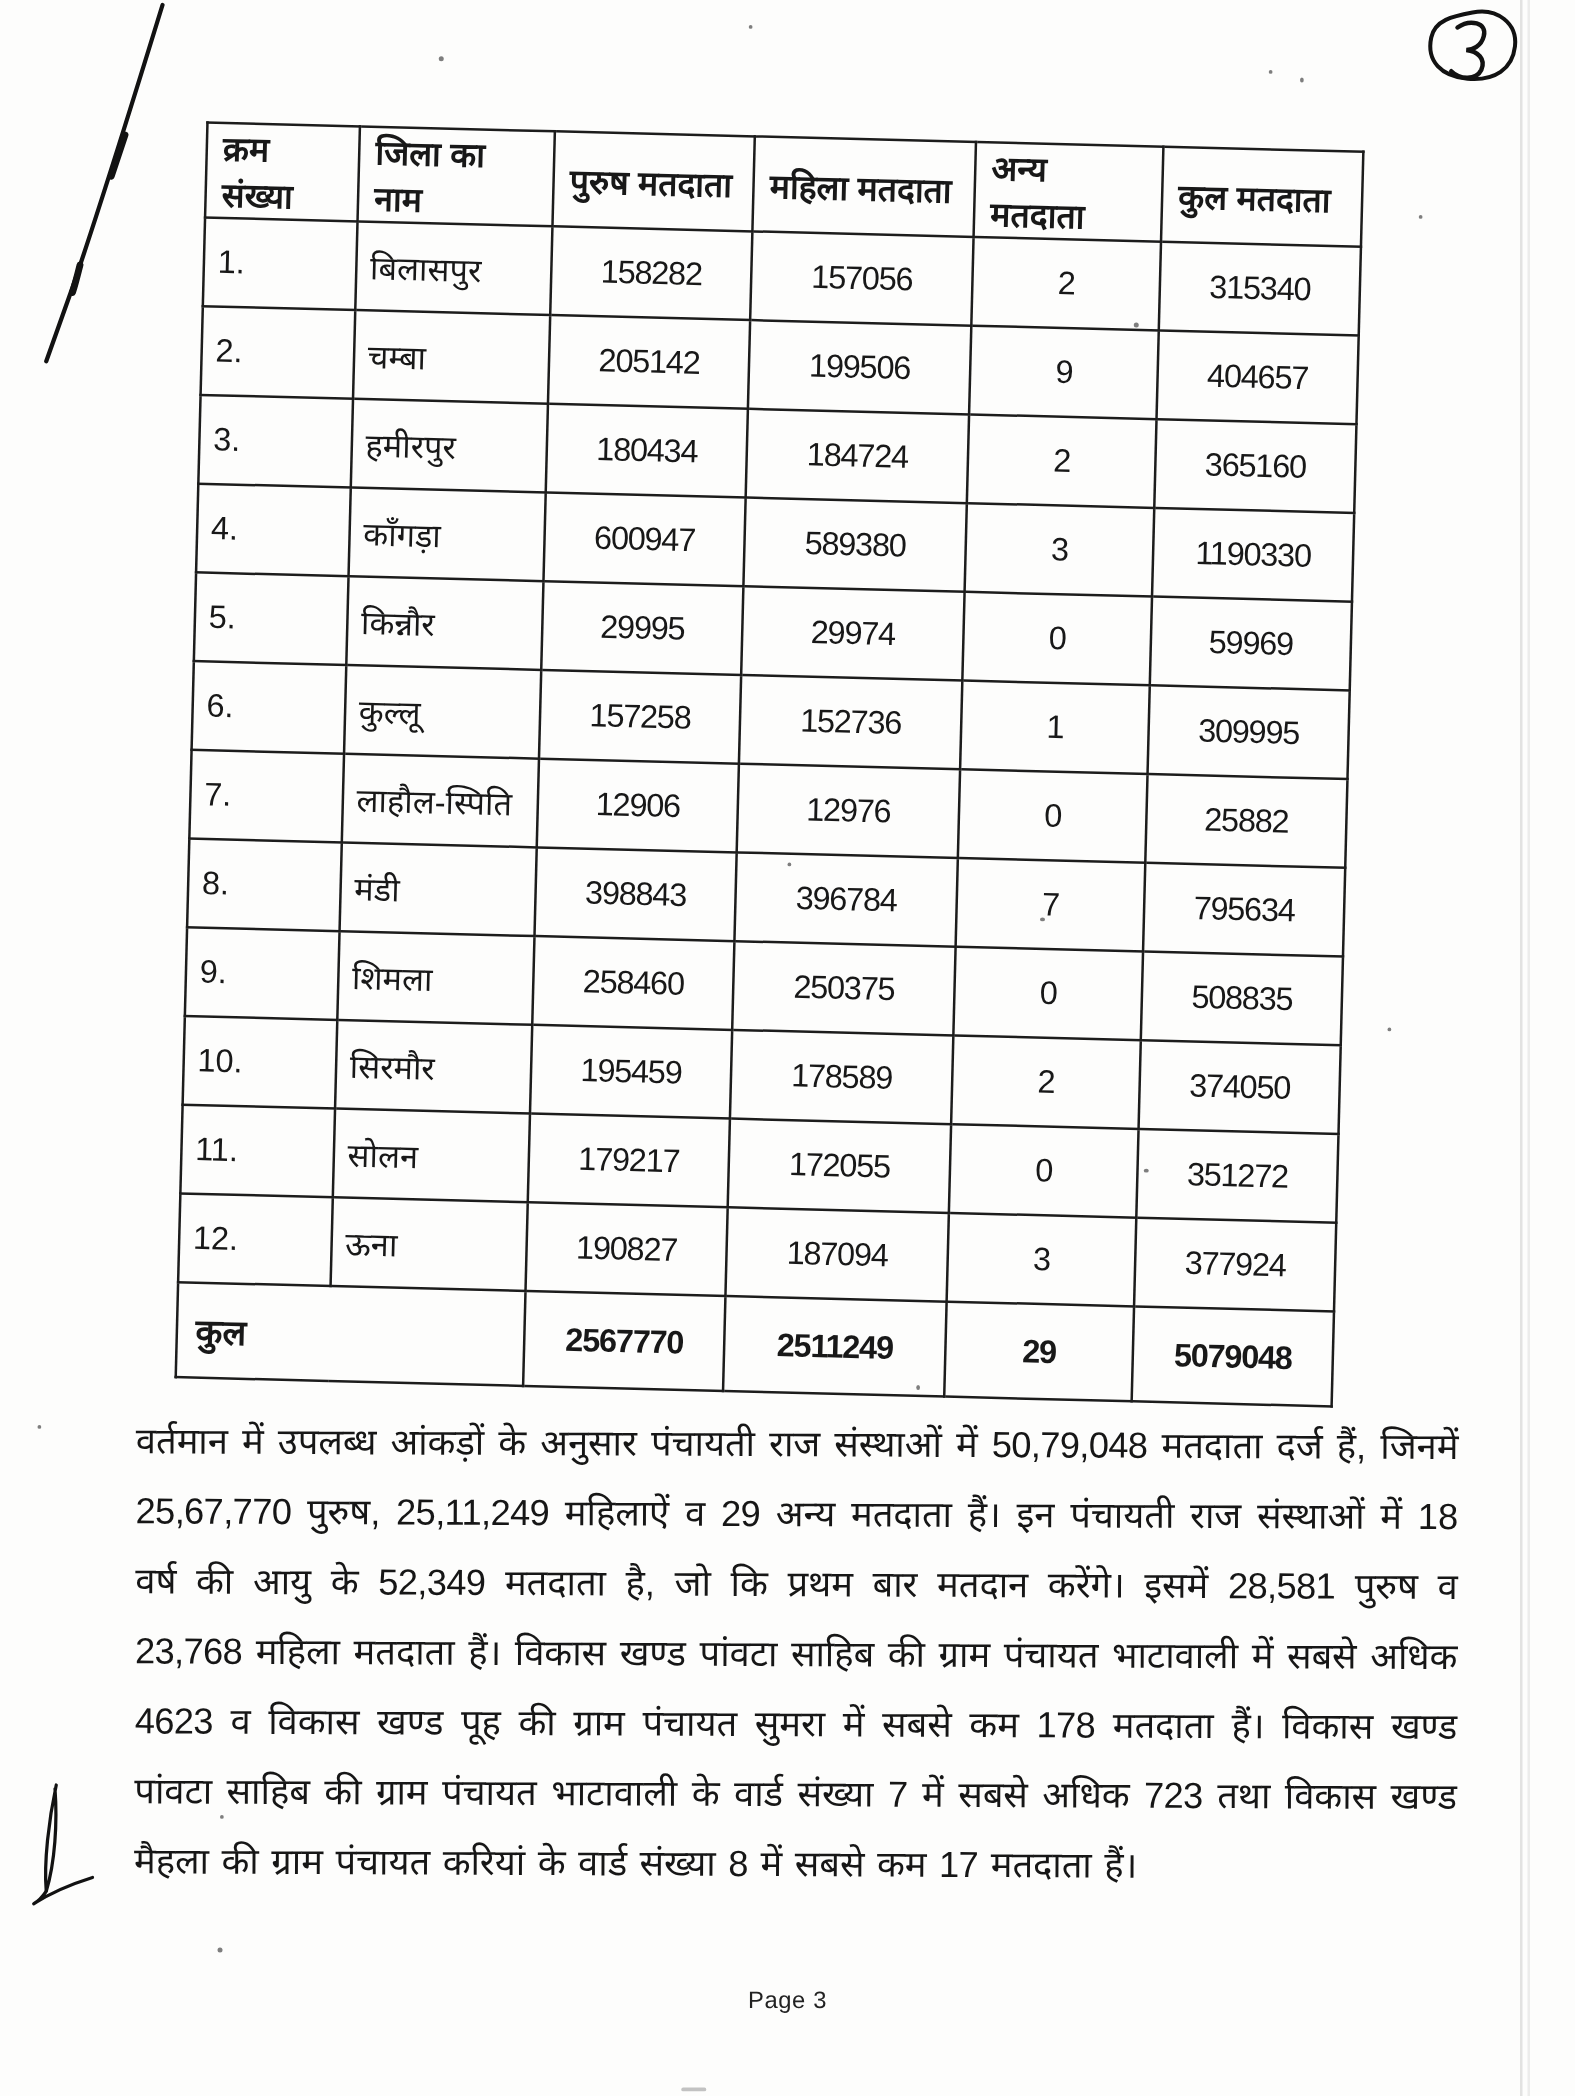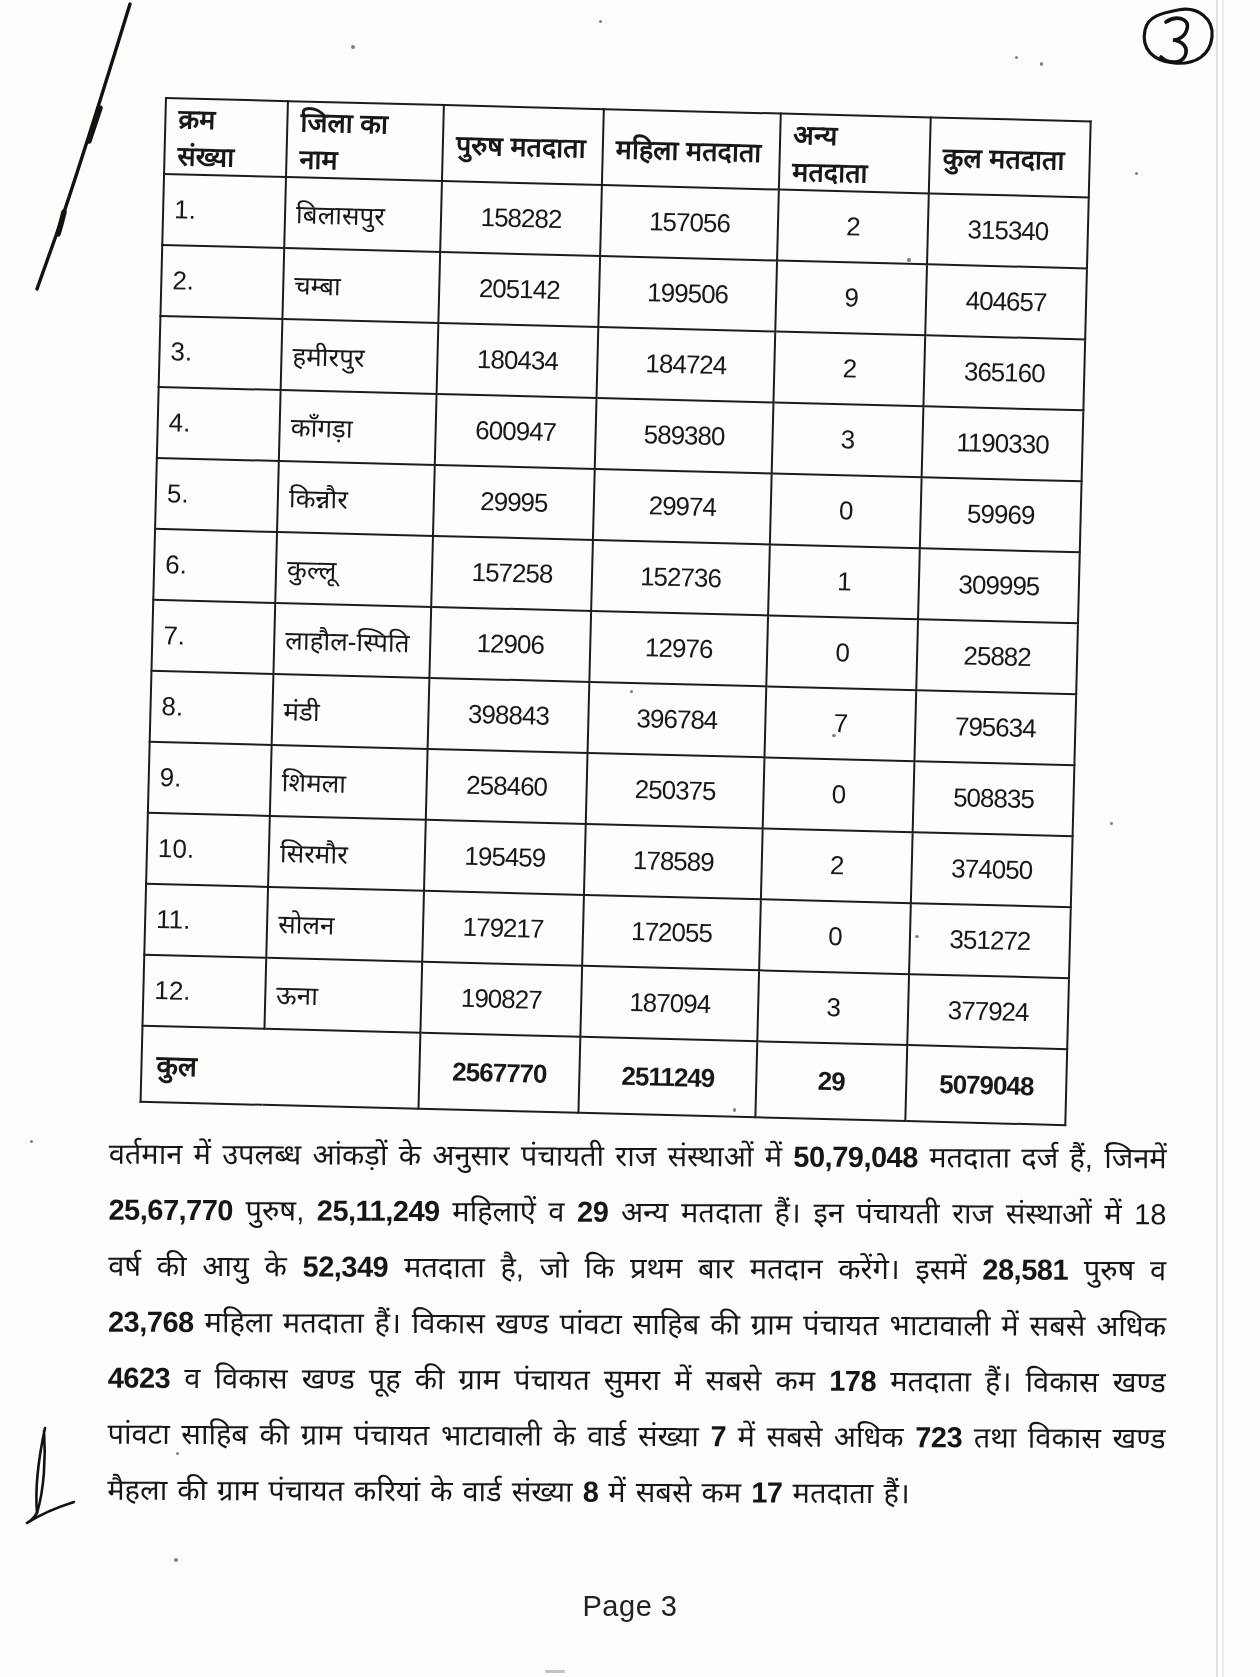--- a/index.html
+++ b/index.html
@@ -67,29 +67,29 @@
     left: 108px; top: 1128px;
     width: 1058px;
     font-size: 29px;
     line-height: 56px;
     color: #161616;
     text-align: justify;
     transform: rotate(0.25deg);
     margin: 0;
     word-spacing: 2px;
   }
-  .summary-paragraph .bold { font-weight: bold; letter-spacing: -0.5px; }
+  .summary-paragraph .bold { font-weight: normal; letter-spacing: -0.5px; }
 
   
   .page-footer {
     position: absolute;
     left: 0; top: 1590px;
     width: 1260px;
     text-align: center;
-    font-size: 29px;
+    font-size: 19px;
     color: #222;
     letter-spacing: 0.5px;
   }
 
   
   .speck { position: absolute; background: #3a3a3a; border-radius: 50%; opacity: 0.65; }
 </style>
 </head>
 <body>
 

